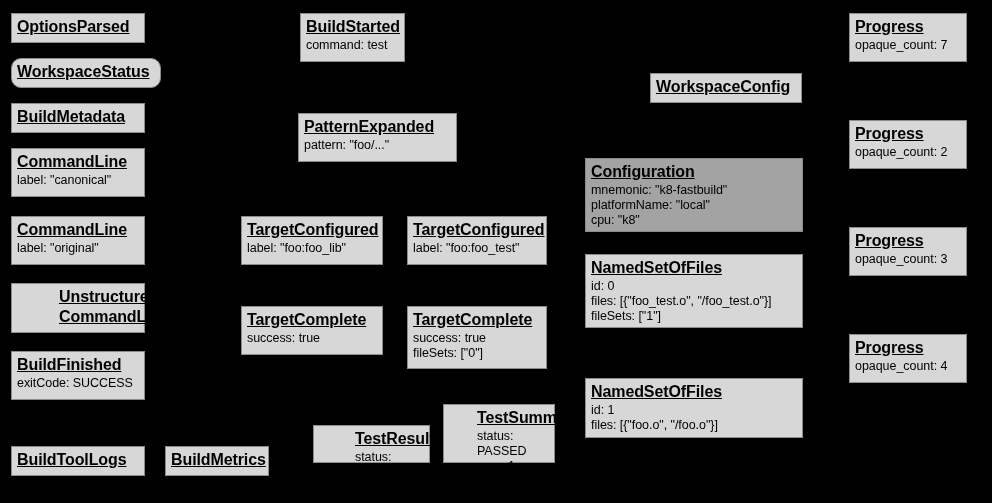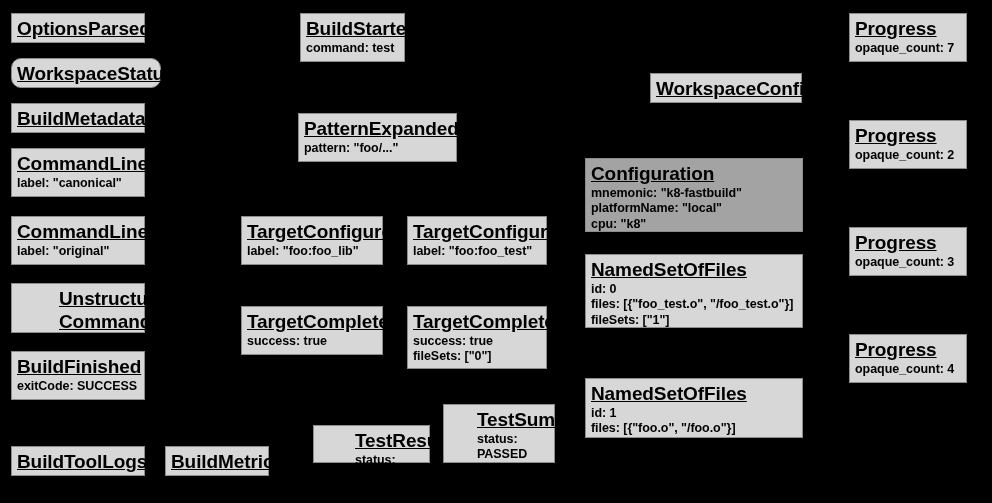--- a/index.html
+++ b/index.html
@@ -18,30 +18,30 @@
   .node {
     position: absolute;
     box-sizing: border-box;
     background: #d7d7d7;
     border: 1px solid #8c8c8c;
     padding: 3px 5px 4px 5px;
     color: #000000;
     line-height: 1.22;
   }
   .node-title {
-    font-size: 19px;
+    font-size: 16px;
     font-weight: bold;
     text-decoration: underline;
     white-space: pre-line;
     letter-spacing: -0.1px;
     margin-bottom: 1px;
   }
   .node-attrs {
     font-size: 12.5px;
-    font-weight: bold;
+    font-weight: normal;
     white-space: pre-line;
     letter-spacing: -0.05px;
   }
   .node-attrs:empty { display: none; }
 </style>
 </head>
 <body>
 
 <div id="canvas">
     <div class="node" style="left: 11px; top: 13px; width: 134px; height: 30px; background: rgb(215, 215, 215); border-color: rgb(140, 140, 140); color: rgb(0, 0, 0);">

